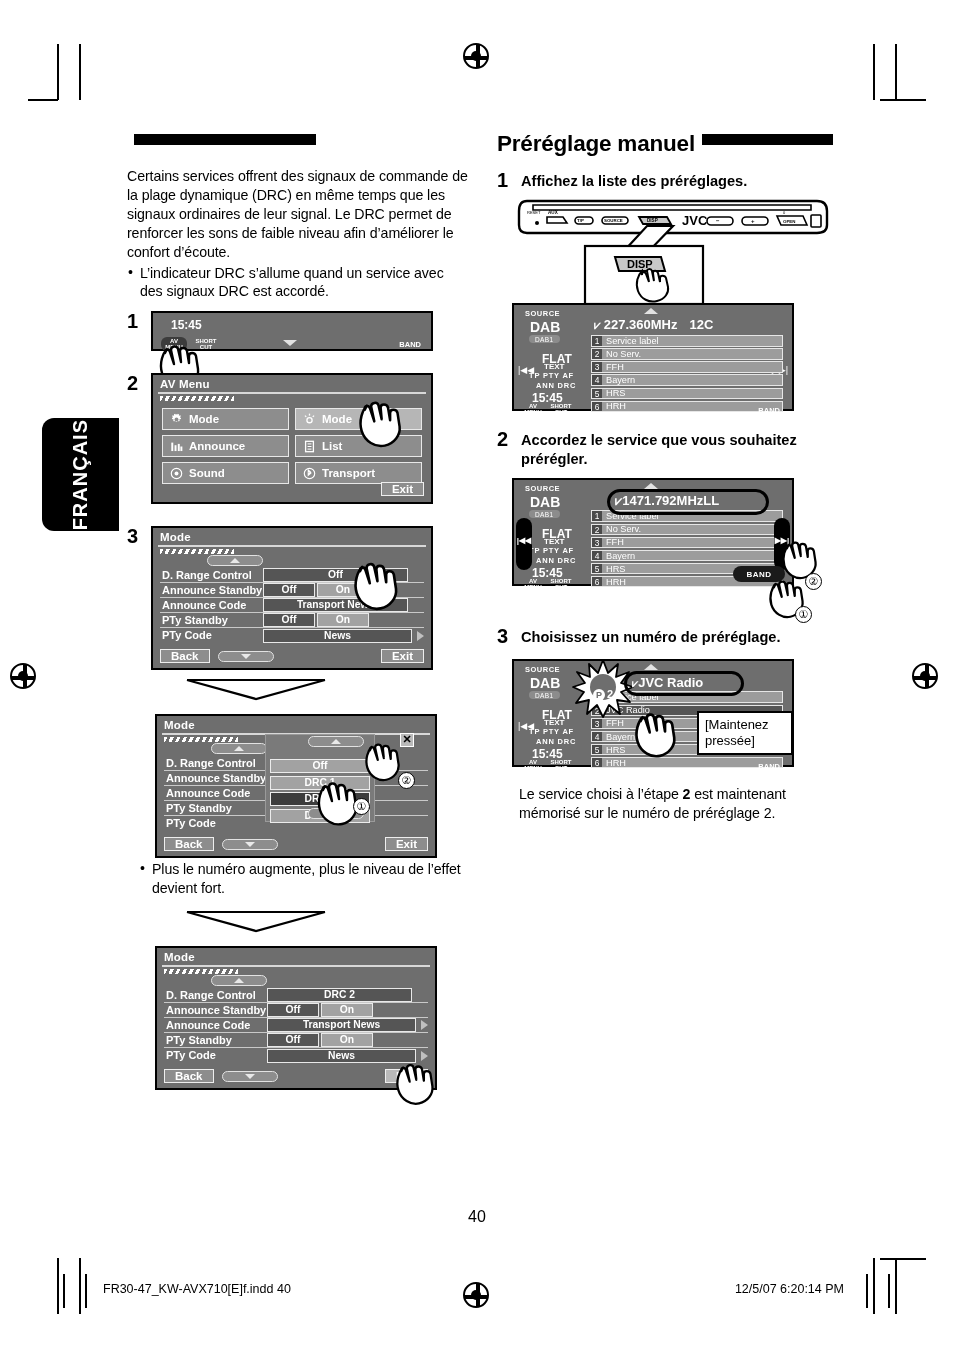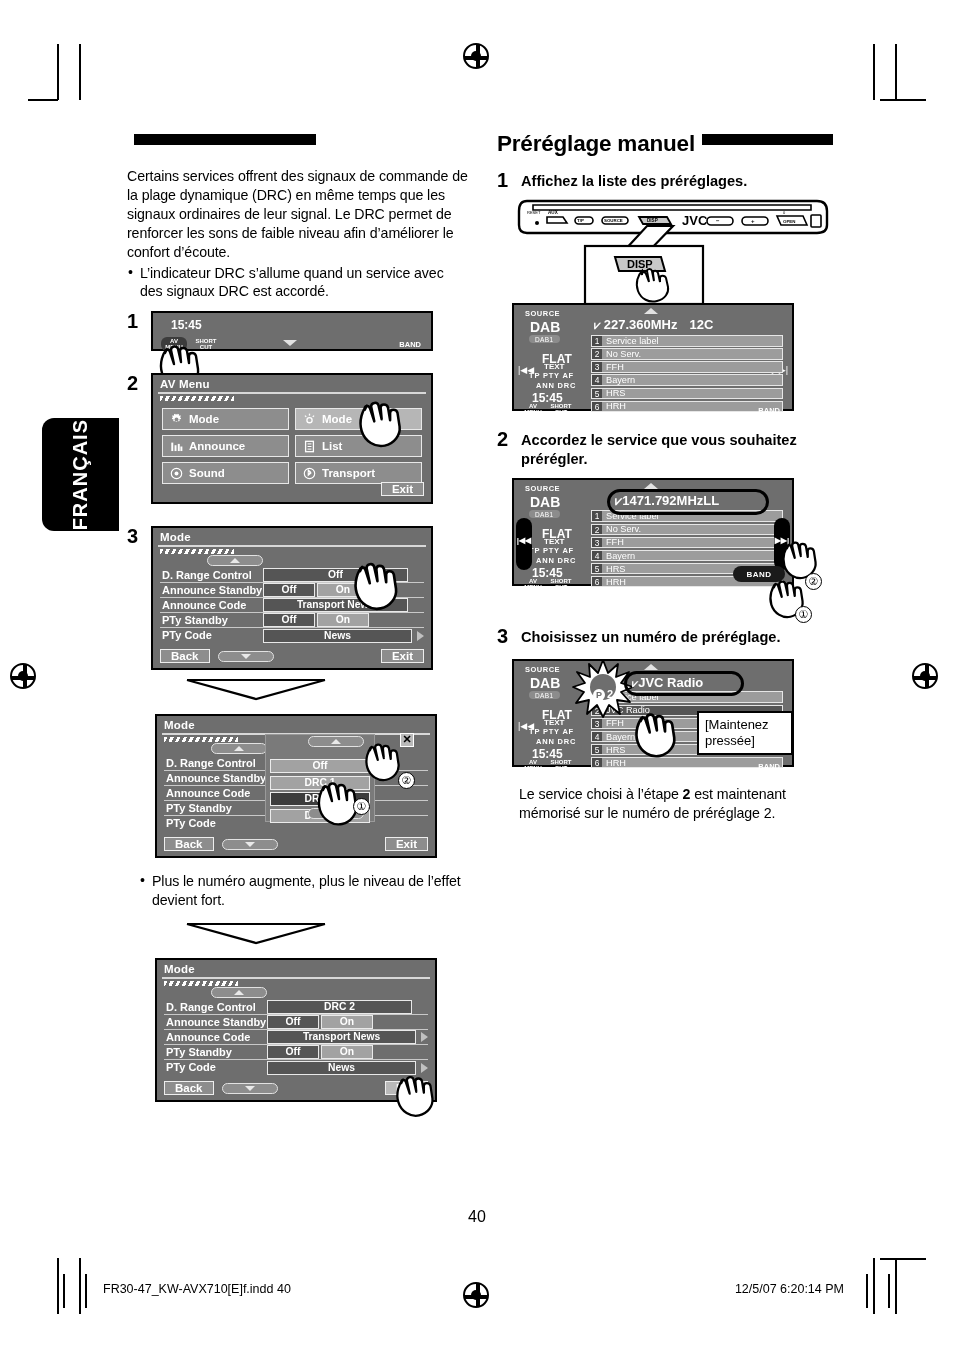--- a/index.html
+++ b/index.html
@@ -483,21 +483,21 @@
     </svg>
     <div class="circnum" style="left:243px;top:58px;">②</div>
 
     <svg class="hand" style="left:160px;top:62px;" width="60" height="55" viewBox="0 0 60 55">
       <path d="M10,10 C6,14 2,24 5,34 C8,44 18,50 27,48 C36,46 42,38 41,30 L39,17 C38,13 32,13 32,17 L32,24 L30,12 C29,8 23,8 23,12 L24,23 L21,10 C20,6 14,7 14,11 L17,25 L13,13 C12,9 7,10 8,14 Z" fill="#ffffff" stroke="#000000" stroke-width="2.4" stroke-linejoin="round"></path>
     </svg>
     <div class="circnum" style="left:198px;top:84px;">①</div>
   </div>
 
   
-  <ul class="bullets" style="margin:14px 0 0 12px;">
+  <ul class="bullets" style="margin:2px 0 0 12px;">
     <li>Plus le numéro augmente, plus le niveau de l’effet devient fort.</li>
   </ul>
 
   
   <svg class="chev" viewBox="0 0 142 26" style="margin-left:58px;margin-top:11px;">
     <path d="M2,3 L71,22 L140,3" fill="none" stroke="#000" stroke-width="2.2"></path>
     <path d="M2,3 L140,3" fill="none" stroke="#000" stroke-width="2.2"></path>
   </svg>
 
   

